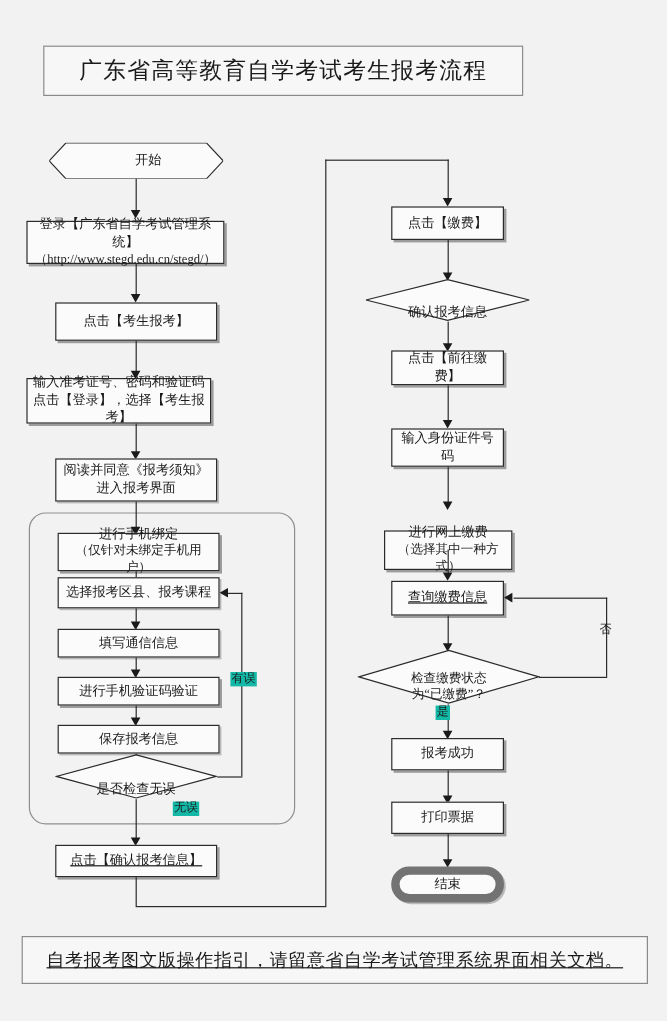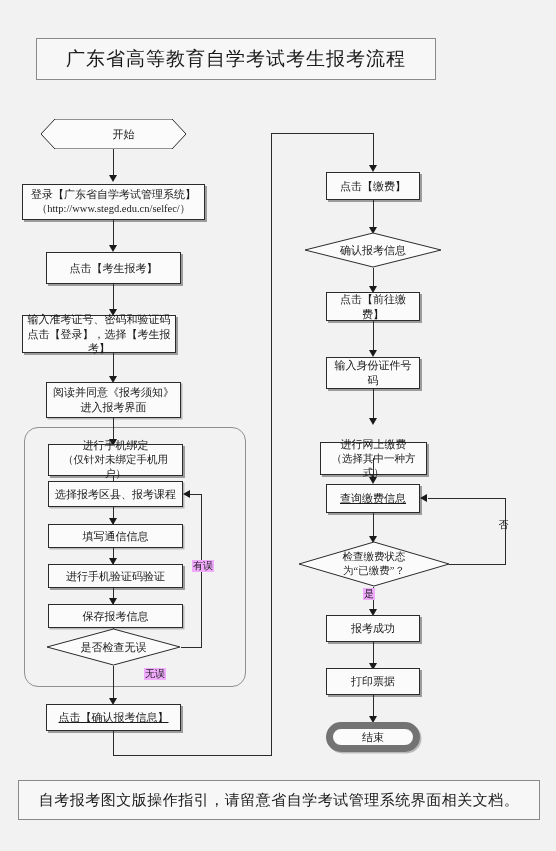--- a/index.html
+++ b/index.html
@@ -28,20 +28,21 @@
   }
   #title-banner {
     left: 36px; top: 38px; width: 400px; height: 42px;
     font-size: 19px;
     letter-spacing: 1px;
   }
   #footer-banner {
     left: 18px; top: 780px; width: 522px; height: 40px;
     font-size: 15px;
     letter-spacing: 0.5px;
+    text-decoration: underline;
   }
   
   .node {
     position: absolute;
     box-sizing: border-box;
     display: flex;
     align-items: center;
     justify-content: center;
     text-align: center;
     color: #1a1a1a;
@@ -71,20 +72,21 @@
   }
   .node.hexagon .hexshape {
     position: absolute;
     left: 0; top: 0; width: 100%; height: 100%;
   }
   .node.hexagon .label { position: relative; z-index: 2; margin-left: 20px; }
   
   .node.diamond {
     border: none;
     background: transparent;
+    align-items: flex-end;
   }
   .node.diamond .dshape {
     position: absolute;
     left: 0; top: 0; width: 100%; height: 100%;
   }
   .node.diamond .label { position: relative; z-index: 2; }
 
   
   .ln {
     position: absolute;
@@ -103,21 +105,21 @@
   }
   .arrow.left {
     border-top: 4px solid transparent;
     border-bottom: 4px solid transparent;
     border-right: 7px solid #1a1a1a;
   }
   .edge-label {
     position: absolute;
     font-size: 10px;
     color: #1a1a1a;
-    background: #f0abfc;
+    background: #14b8a6;
     padding: 0 1px;
     line-height: 12px;
   }
   .edge-label.vert {
     writing-mode: vertical-rl;
     text-orientation: upright;
     line-height: 10px;
   }
   
   #group-bracket {
@@ -140,24 +142,24 @@
 
   <div class="node hexagon" style="left:41px; top:119px; width:145px; height:30px;">
     <svg class="hexshape" viewBox="0 0 145 30" preserveAspectRatio="none">
       <polygon points="14,0 131,0 145,15 131,30 14,30 0,15" fill="#fbfbfb" stroke="#2b2b2b" stroke-width="1"></polygon>
     </svg>
     <span class="label">开始</span>
   </div>
   <div class="ln v" style="left:113px; top:149px; height:28px;"></div>
   <div class="arrow down" style="left:109px; top:175px;"></div>
 
-  <div class="node box thick" style="left:22px; top:184px; width:183px; height:36px;">
+  <div class="node box thick" style="left:22px; top:184px; width:165px; height:36px;">
     <div class="label">
       <div>登录【广东省自学考试管理系统】</div>
-      <div class="sm">（http://www.stegd.edu.cn/selfec/）</div>
+      <div class="sm">（http://www.stegd.edu.cn/stegd/）</div>
     </div>
   </div>
   <div class="ln v" style="left:113px; top:220px; height:27px;"></div>
   <div class="arrow down" style="left:109px; top:245px;"></div>
 
   <div class="node box thick" style="left:46px; top:252px; width:135px; height:32px;">
     <span class="label">点击【考生报考】</span>
   </div>
   <div class="ln v" style="left:113px; top:284px; height:27px;"></div>
   <div class="arrow down" style="left:109px; top:309px;"></div>

